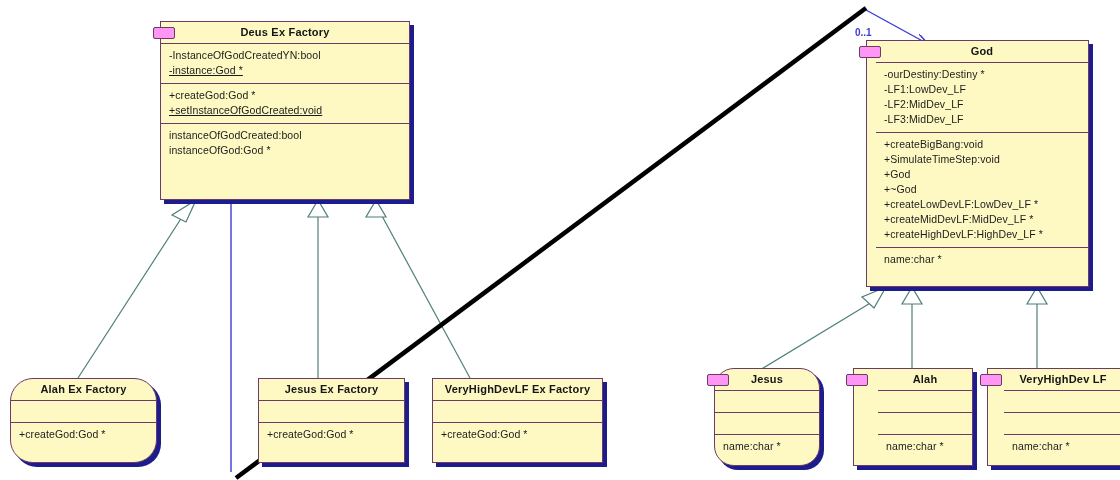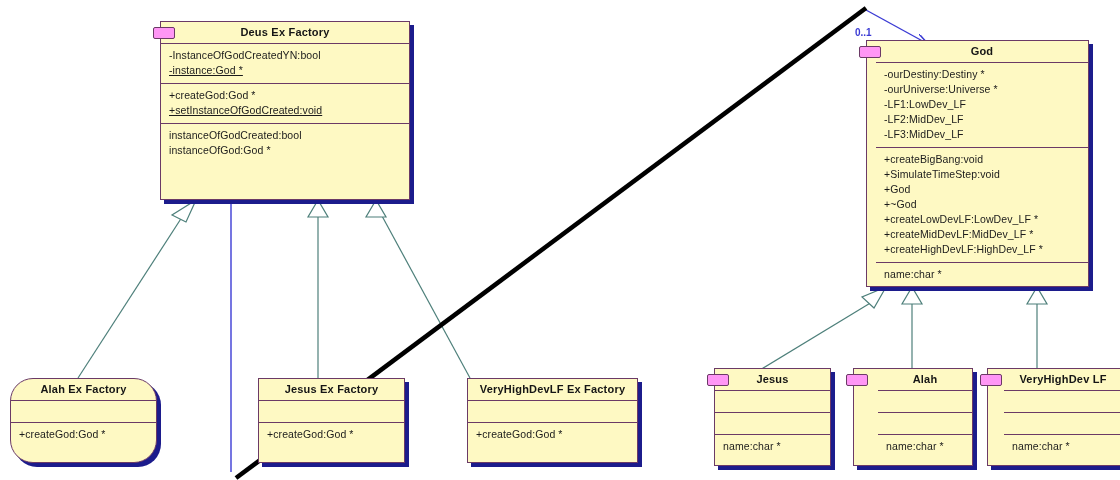--- a/index.html
+++ b/index.html
@@ -163,21 +163,20 @@
       <div class="uml-member">instanceOfGodCreated:bool</div>
       <div class="uml-member">instanceOfGod:God *</div>
     </div>
   </div>
 
   <div class="uml-class" style="left:866px; top:40px; width:223px; height:247px;padding-left:9px;">
     <div class="class-handle"></div>
     <div class="uml-title">God</div>
     <div class="uml-section">
       <div class="uml-member">-ourDestiny:Destiny *</div>
-      <div class="uml-member">-ourUniverse:Universe *</div>
       <div class="uml-member">-LF1:LowDev_LF</div>
       <div class="uml-member">-LF2:MidDev_LF</div>
       <div class="uml-member">-LF3:MidDev_LF</div>
     </div>
     <div class="uml-section">
       <div class="uml-member">+createBigBang:void</div>
       <div class="uml-member">+SimulateTimeStep:void</div>
       <div class="uml-member">+God</div>
       <div class="uml-member">+~God</div>
       <div class="uml-member">+createLowDevLF:LowDev_LF *</div>
@@ -198,29 +197,29 @@
   </div>
 
   <div class="uml-class" style="left:258px; top:378px; width:147px; height:85px;">
     <div class="uml-title">Jesus Ex Factory</div>
     <div class="uml-section empty"></div>
     <div class="uml-section">
       <div class="uml-member">+createGod:God *</div>
     </div>
   </div>
 
-  <div class="uml-class" style="left:432px; top:378px; width:171px; height:85px;margin-left:35px;">
+  <div class="uml-class" style="left:432px; top:378px; width:171px; height:85px;">
     <div class="uml-title">VeryHighDevLF Ex Factory</div>
     <div class="uml-section empty"></div>
     <div class="uml-section">
       <div class="uml-member">+createGod:God *</div>
     </div>
   </div>
 
-  <div class="uml-class" style="left:714px; top:368px; width:117px; height:98px;">
+  <div class="uml-class" style="left:714px; top:368px; width:106px; height:98px;border-radius:20px;">
     <div class="class-handle"></div>
     <div class="uml-title">Jesus</div>
     <div class="uml-section empty"></div>
     <div class="uml-section empty"></div>
     <div class="uml-section">
       <div class="uml-member">name:char *</div>
     </div>
   </div>
 
   <div class="uml-class" style="left:853px; top:368px; width:120px; height:98px;padding-left:24px;">

